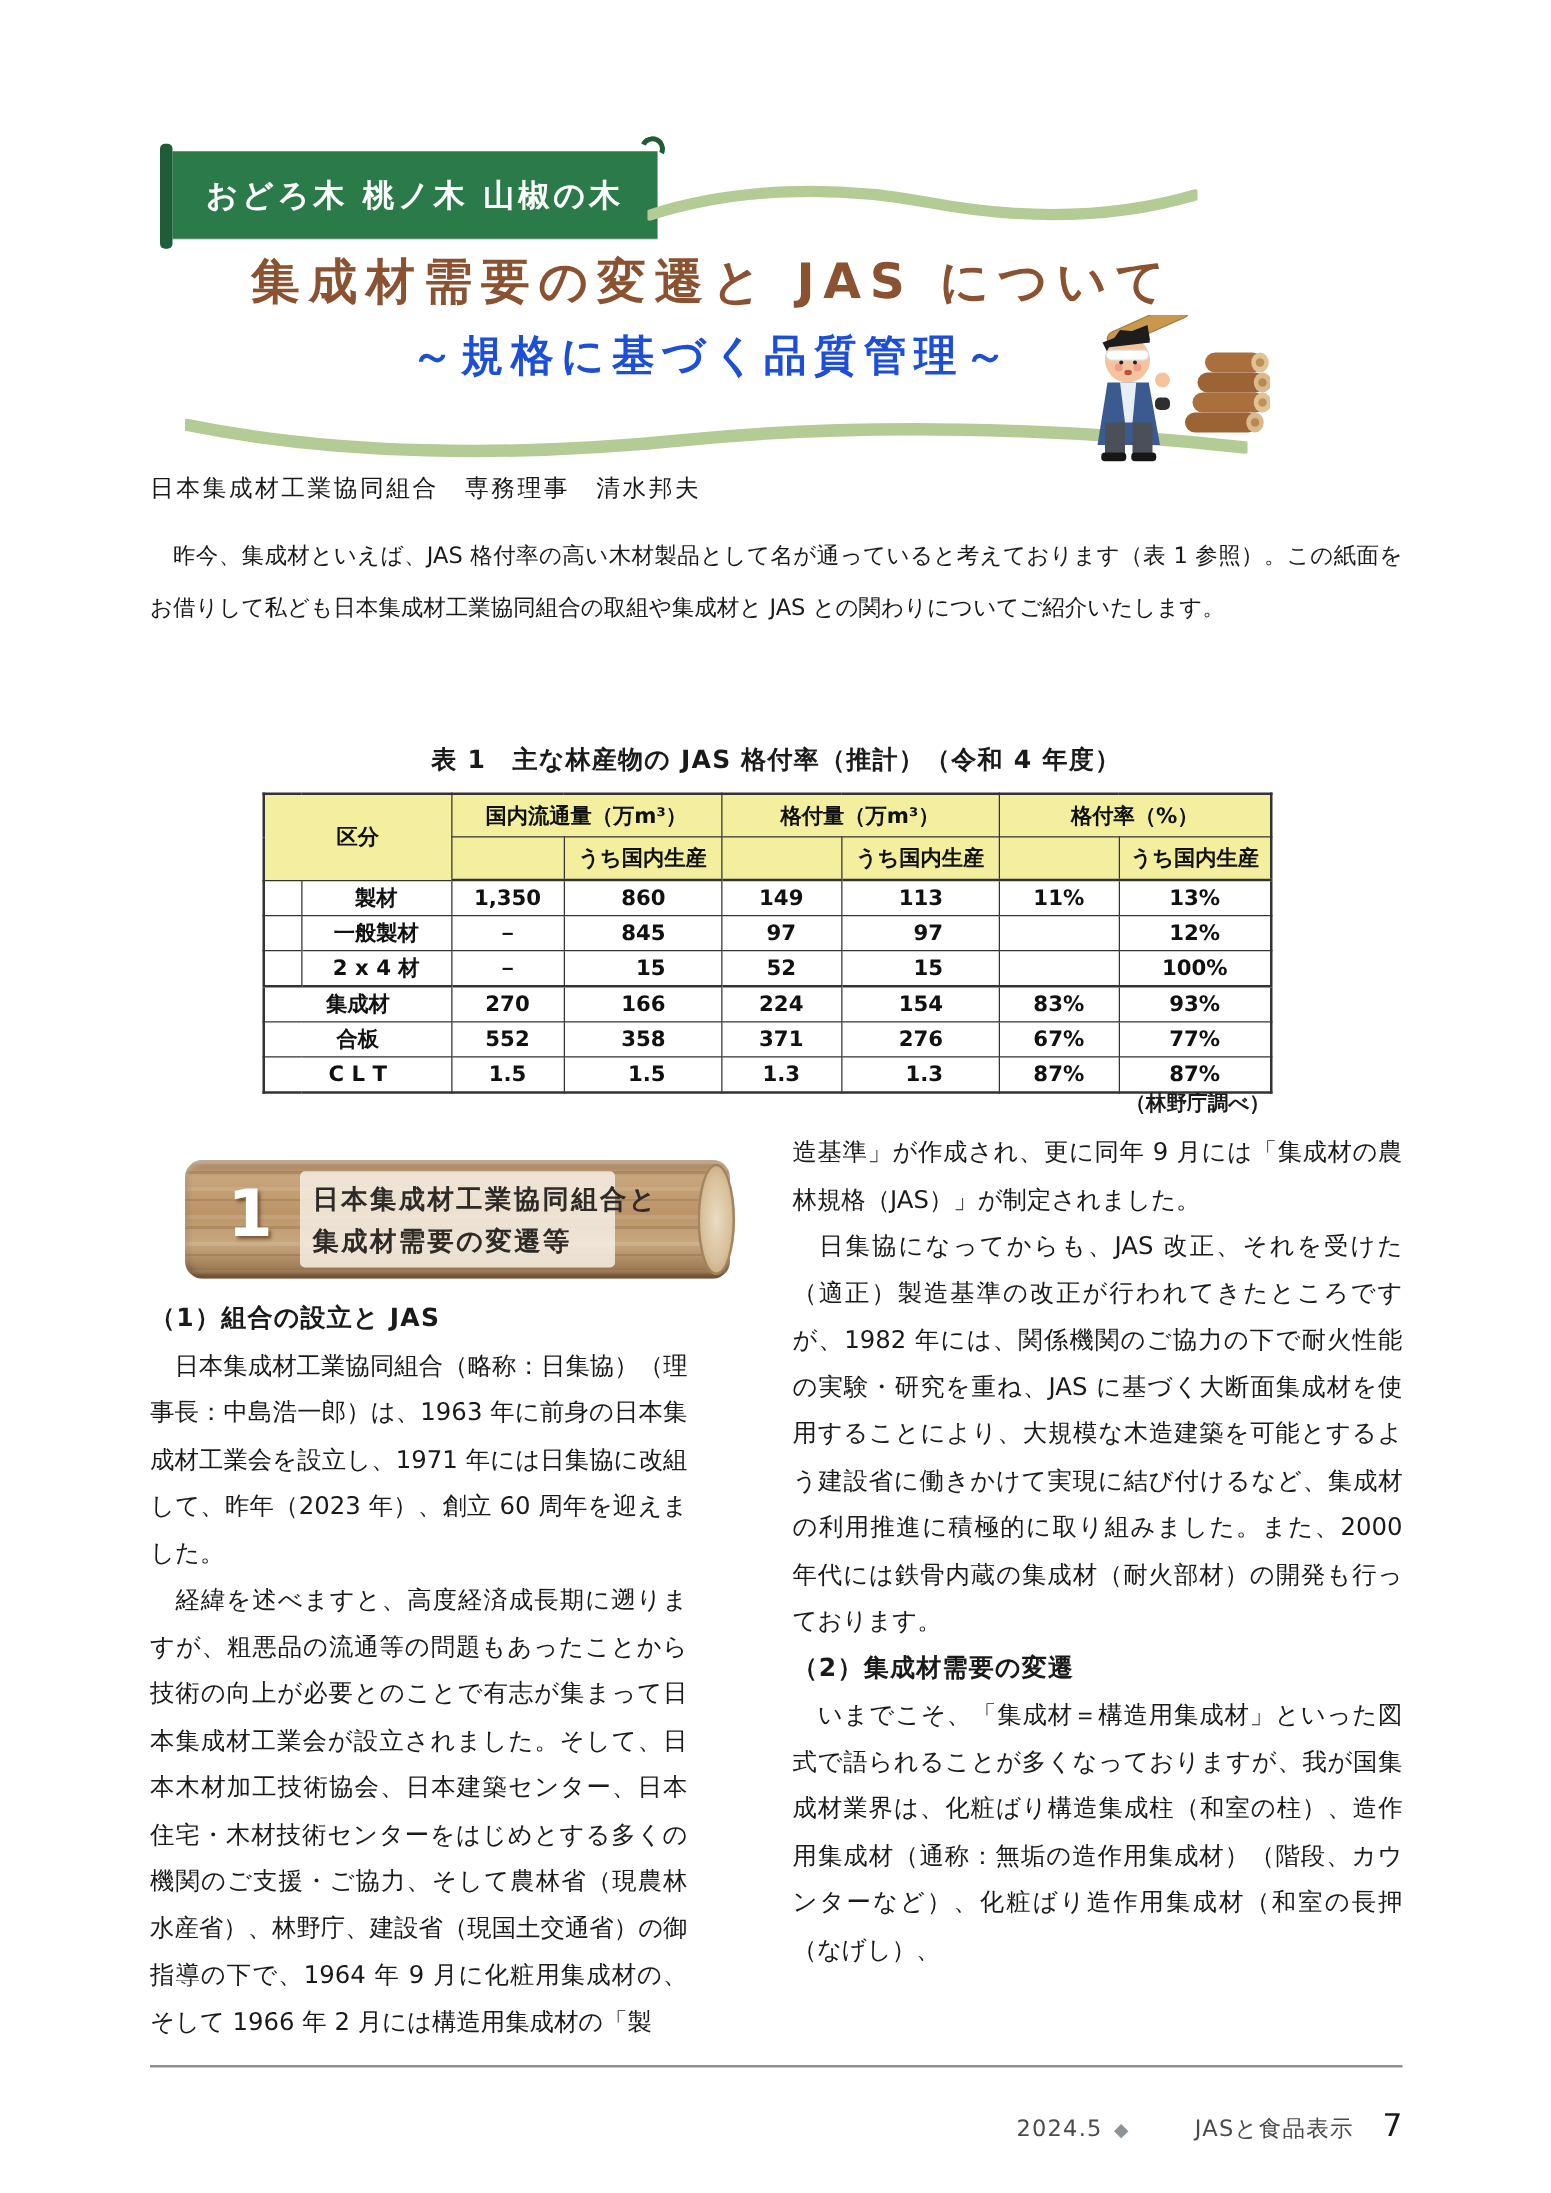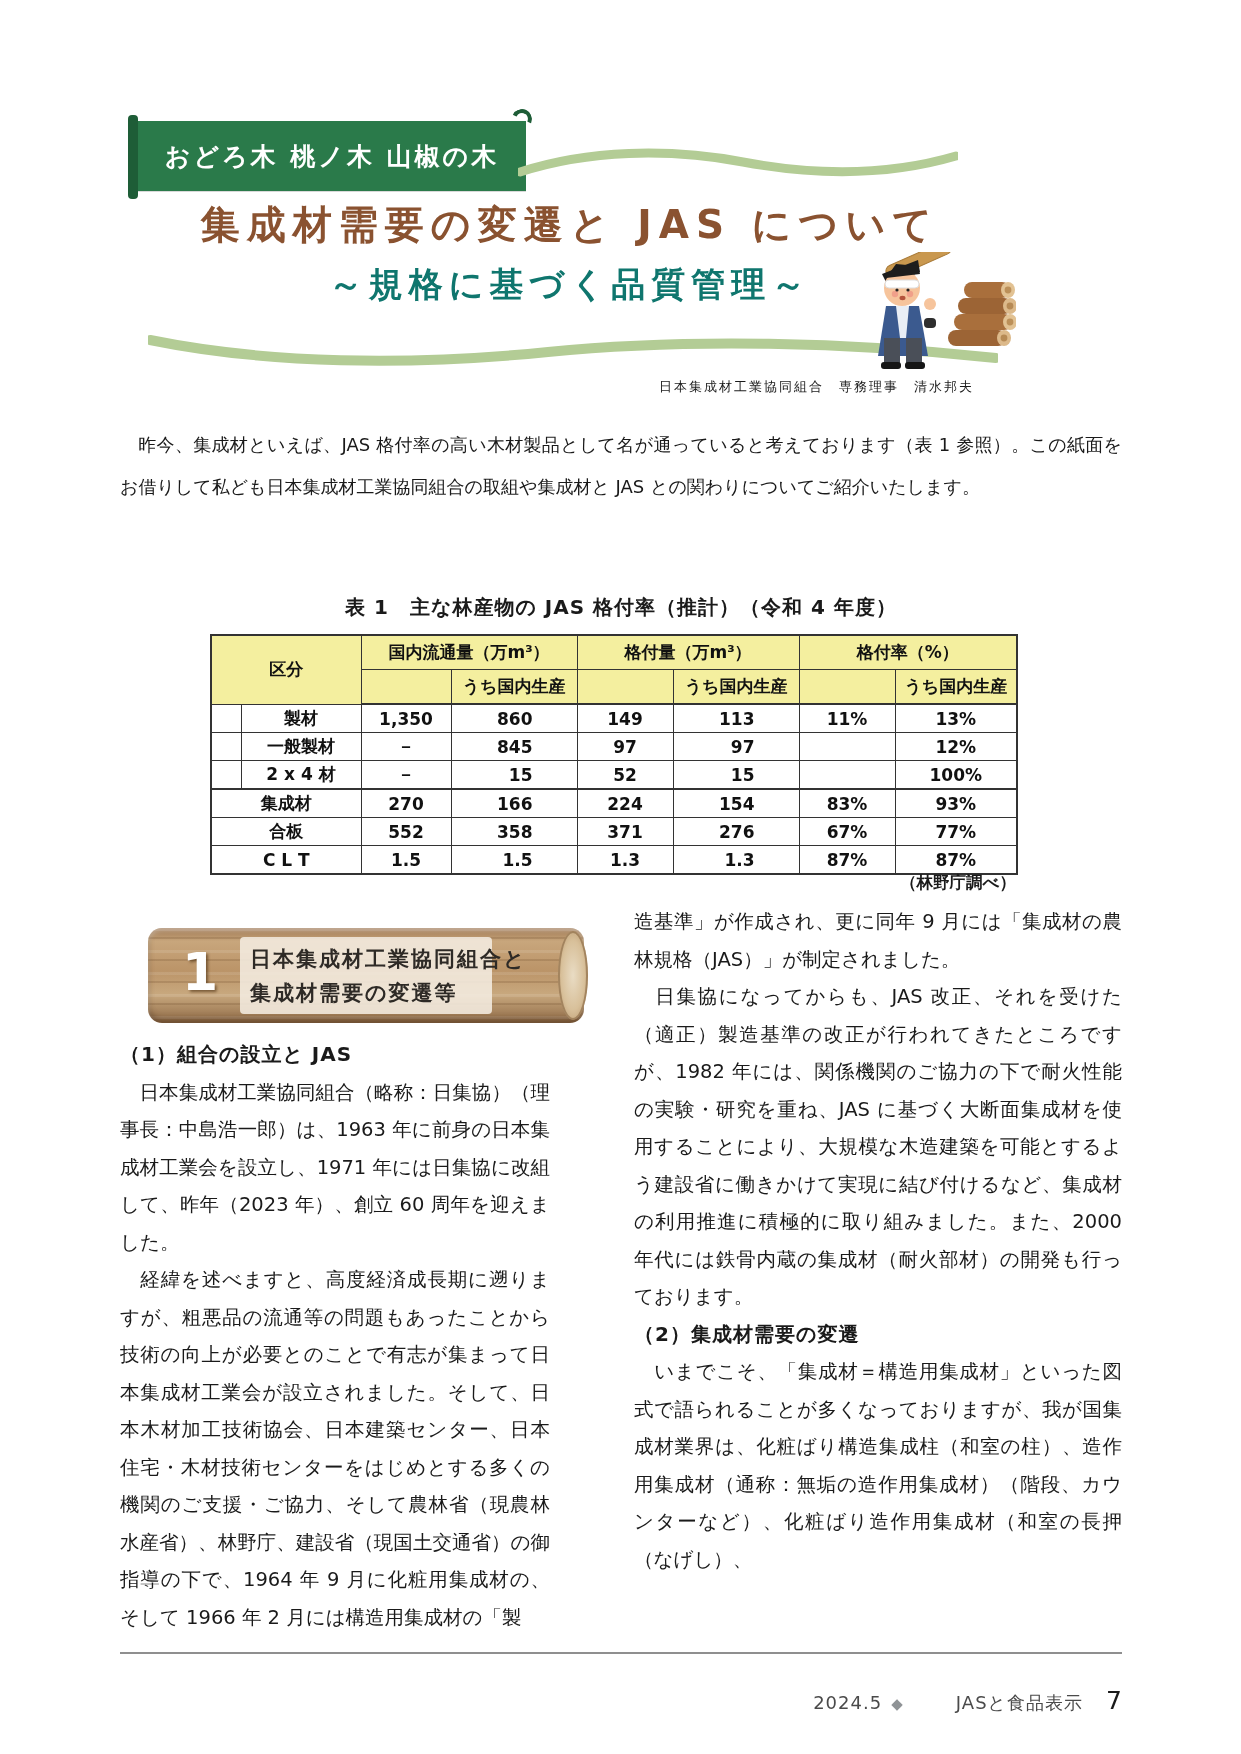--- a/index.html
+++ b/index.html
@@ -35,27 +35,27 @@
   .wave-top{left:518px;top:142px;}
   .wave-bottom{left:148px;top:326px;}
   
   .title-main{
     position:absolute;left:120px;top:198px;width:900px;
     text-align:center;color:#8a5230;
     font-size:39px;font-weight:bold;letter-spacing:7px;white-space:nowrap;
   }
   .title-sub{
     position:absolute;left:120px;top:262px;width:900px;
-    text-align:center;color:#0f766e;
+    text-align:center;color:#1d4ed8;
     font-size:34px;font-weight:bold;letter-spacing:6px;white-space:nowrap;
   }
   .illustration{position:absolute;left:836px;top:252px;}
   .byline{
-    position:absolute;left:102px;top:378px;width:872px;
-    text-align:right;font-size:13px;letter-spacing:2px;white-space:nowrap;
+    position:absolute;left:120px;top:378px;width:872px;
+    text-align:left;font-size:19px;letter-spacing:2px;white-space:nowrap;
   }
   
   .intro{
     position:absolute;left:120px;top:424px;width:1002px;
     font-size:18px;line-height:42px;text-align:justify;
   }
   
   .tbl-caption{
     position:absolute;left:120px;top:594px;width:1002px;
     text-align:center;font-size:20px;font-weight:bold;letter-spacing:1px;

